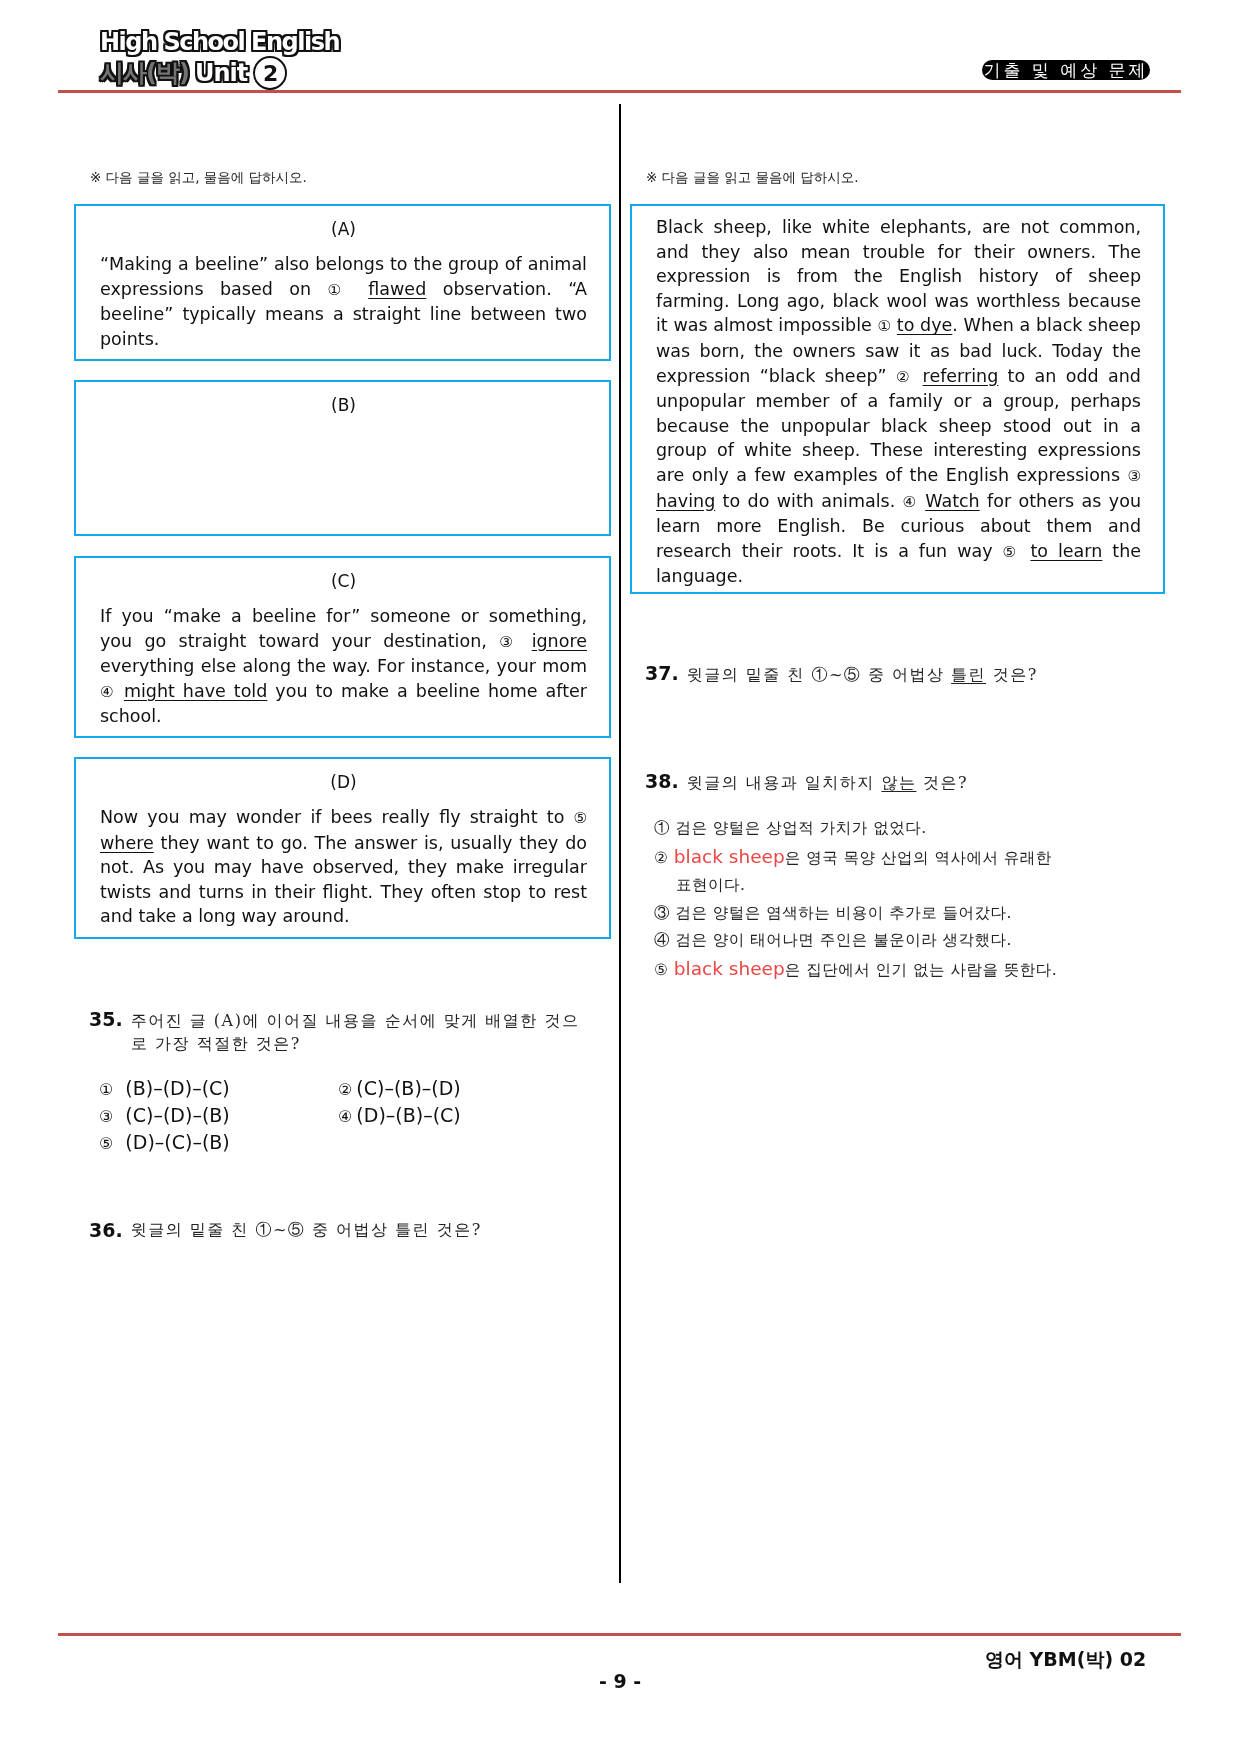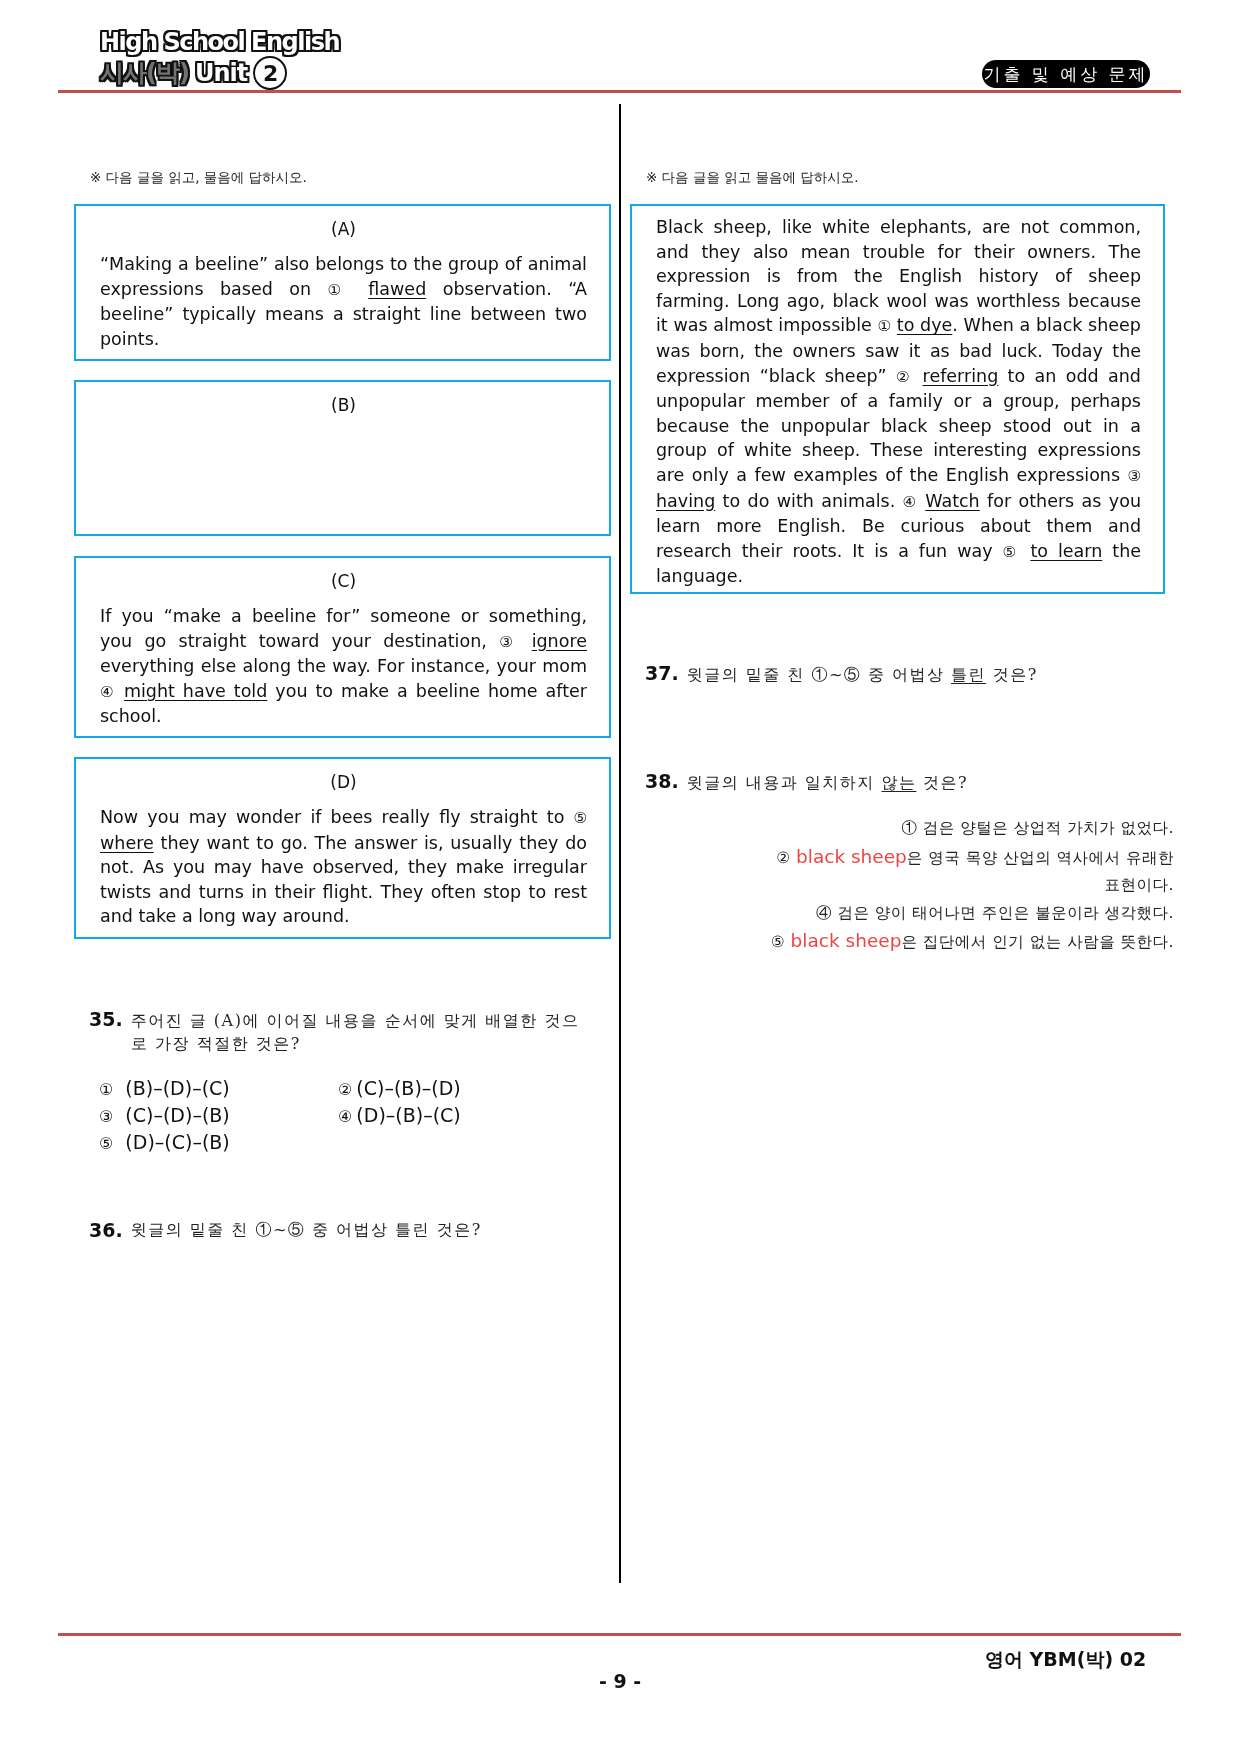--- a/index.html
+++ b/index.html
@@ -10,38 +10,38 @@
   .logo-line1 { left:100px; top:28px; font-family:"DejaVu Sans",sans-serif; font-weight:bold;
     font-size:24px; color:#fff; letter-spacing:-1.5px;
     text-shadow: -2px -2px 0 #111, 2px -2px 0 #111, -2px 2px 0 #111, 2px 2px 0 #111, 0 2px 0 #111, 0 -2px 0 #111, 2px 0 0 #111, -2px 0 0 #111; }
   .logo-line2 { left:100px; top:56px; font-weight:bold; font-size:24px; letter-spacing:-1px; display:flex; align-items:center; }
   .logo-kr { color:#737373;
     text-shadow: -2px -2px 0 #111, 2px -2px 0 #111, -2px 2px 0 #111, 2px 2px 0 #111, 0 2px 0 #111, 0 -2px 0 #111, 2px 0 0 #111, -2px 0 0 #111; }
   .logo-unit { color:#fff; margin-left:6px;
     text-shadow: -2px -2px 0 #111, 2px -2px 0 #111, -2px 2px 0 #111, 2px 2px 0 #111, 0 2px 0 #111, 0 -2px 0 #111, 2px 0 0 #111, -2px 0 0 #111; }
   .logo-num { margin-left:6px; width:30px; height:30px; border:2px solid #111; border-radius:50%;
     display:flex; align-items:center; justify-content:center; color:#111; font-size:22px; background:#fff; }
-  .pill { left:982px; top:60px; width:168px; height:28px; background:#000; color:#fff; border-radius:14px;
+  .pill { left:982px; top:60px; width:168px; height:20px; background:#000; color:#fff; border-radius:14px;
     font-size:17px; display:flex; align-items:center; justify-content:center; letter-spacing:3px; }
   .redline { height:3px; background:#c0504d; }
   .divider { left:619px; top:104px; width:2px; height:1479px; background:#000; }
   
   .instr { font-size:13.5px; color:#222; }
   .box { border:2.5px solid #13a8ec; box-sizing:border-box; padding:10px 22px 0 24px; }
   .box-label { text-align:center; font-size:17px; margin:2px 0 12px 0; line-height:22px; }
   .box-text { font-size:17.5px; line-height:24.6px; text-align:justify; }
   .u { text-decoration:underline; text-underline-offset:3px; }
   .circ { font-family:"DejaVu Sans",sans-serif; font-size:15px; font-weight:normal; }
   .qnum { font-size:19px; font-weight:bold; margin-right:8px; }
   .qtext { font-family:"DejaVu Serif","Liberation Serif",serif; font-size:16px; letter-spacing:1.5px; color:#222; }
   .q { font-size:16px; }
   .opts { font-size:19px; }
   .opt { position:absolute; white-space:nowrap; }
   .optk { font-size:16px; margin-right:12px; }
-  .c38 { font-family:"DejaVu Serif","Liberation Serif",serif; font-size:15.5px; line-height:27.5px; color:#222; letter-spacing:0.5px;text-align:right; }
+  .c38 { font-family:"DejaVu Serif","Liberation Serif",serif; font-size:15.5px; line-height:27.5px; color:#222; letter-spacing:0.5px; }
   .c38 .en { font-family:"DejaVu Sans",sans-serif; font-size:18.5px; color:#ef4444; letter-spacing:0; }
   .footer-text { left:985px; top:1647px; font-size:19px; font-weight:bold; }
   .page-num { left:590px; top:1670px; width:60px; text-align:center; font-size:19px; font-weight:bold; }
 </style>
 </head>
 <body>
 
 <div class="abs logo-line1">High School English</div>
 <div class="abs logo-line2">
   <span class="logo-kr">시사(박)</span>
@@ -108,19 +108,20 @@
 
 <div class="abs q" style="left:645px; top:770px; display:flex; align-items:baseline;">
   <span class="qnum">38.</span>
   <span class="qtext"><span>윗글의 내용과 일치하지 </span><span class="u">않는</span><span> 것은?</span></span>
 </div>
 
 <div class="abs c38" style="left:654px; top:815px; width:520px;">
   <div><span>①</span> <span>검은 양털은 상업적 가치가 없었다.</span></div>
   <div><span>②</span> <span class="en">black sheep</span><span>은 영국 목양 산업의 역사에서 유래한</span></div>
   <div style="padding-left:22px;">표현이다.</div>
+  <div><span>③</span> <span>검은 양털은 염색하는 비용이 추가로 들어갔다.</span></div>
   <div><span>④</span> <span>검은 양이 태어나면 주인은 불운이라 생각했다.</span></div>
   <div><span>⑤</span> <span class="en">black sheep</span><span>은 집단에서 인기 없는 사람을 뜻한다.</span></div>
 </div>
 
 <div class="abs redline" style="left:58px; top:1633px; width:1123px;"></div>
 <div class="abs footer-text">영어 YBM(박) 02</div>
 <div class="abs page-num">- 9 -</div>
 
 </body></html>

